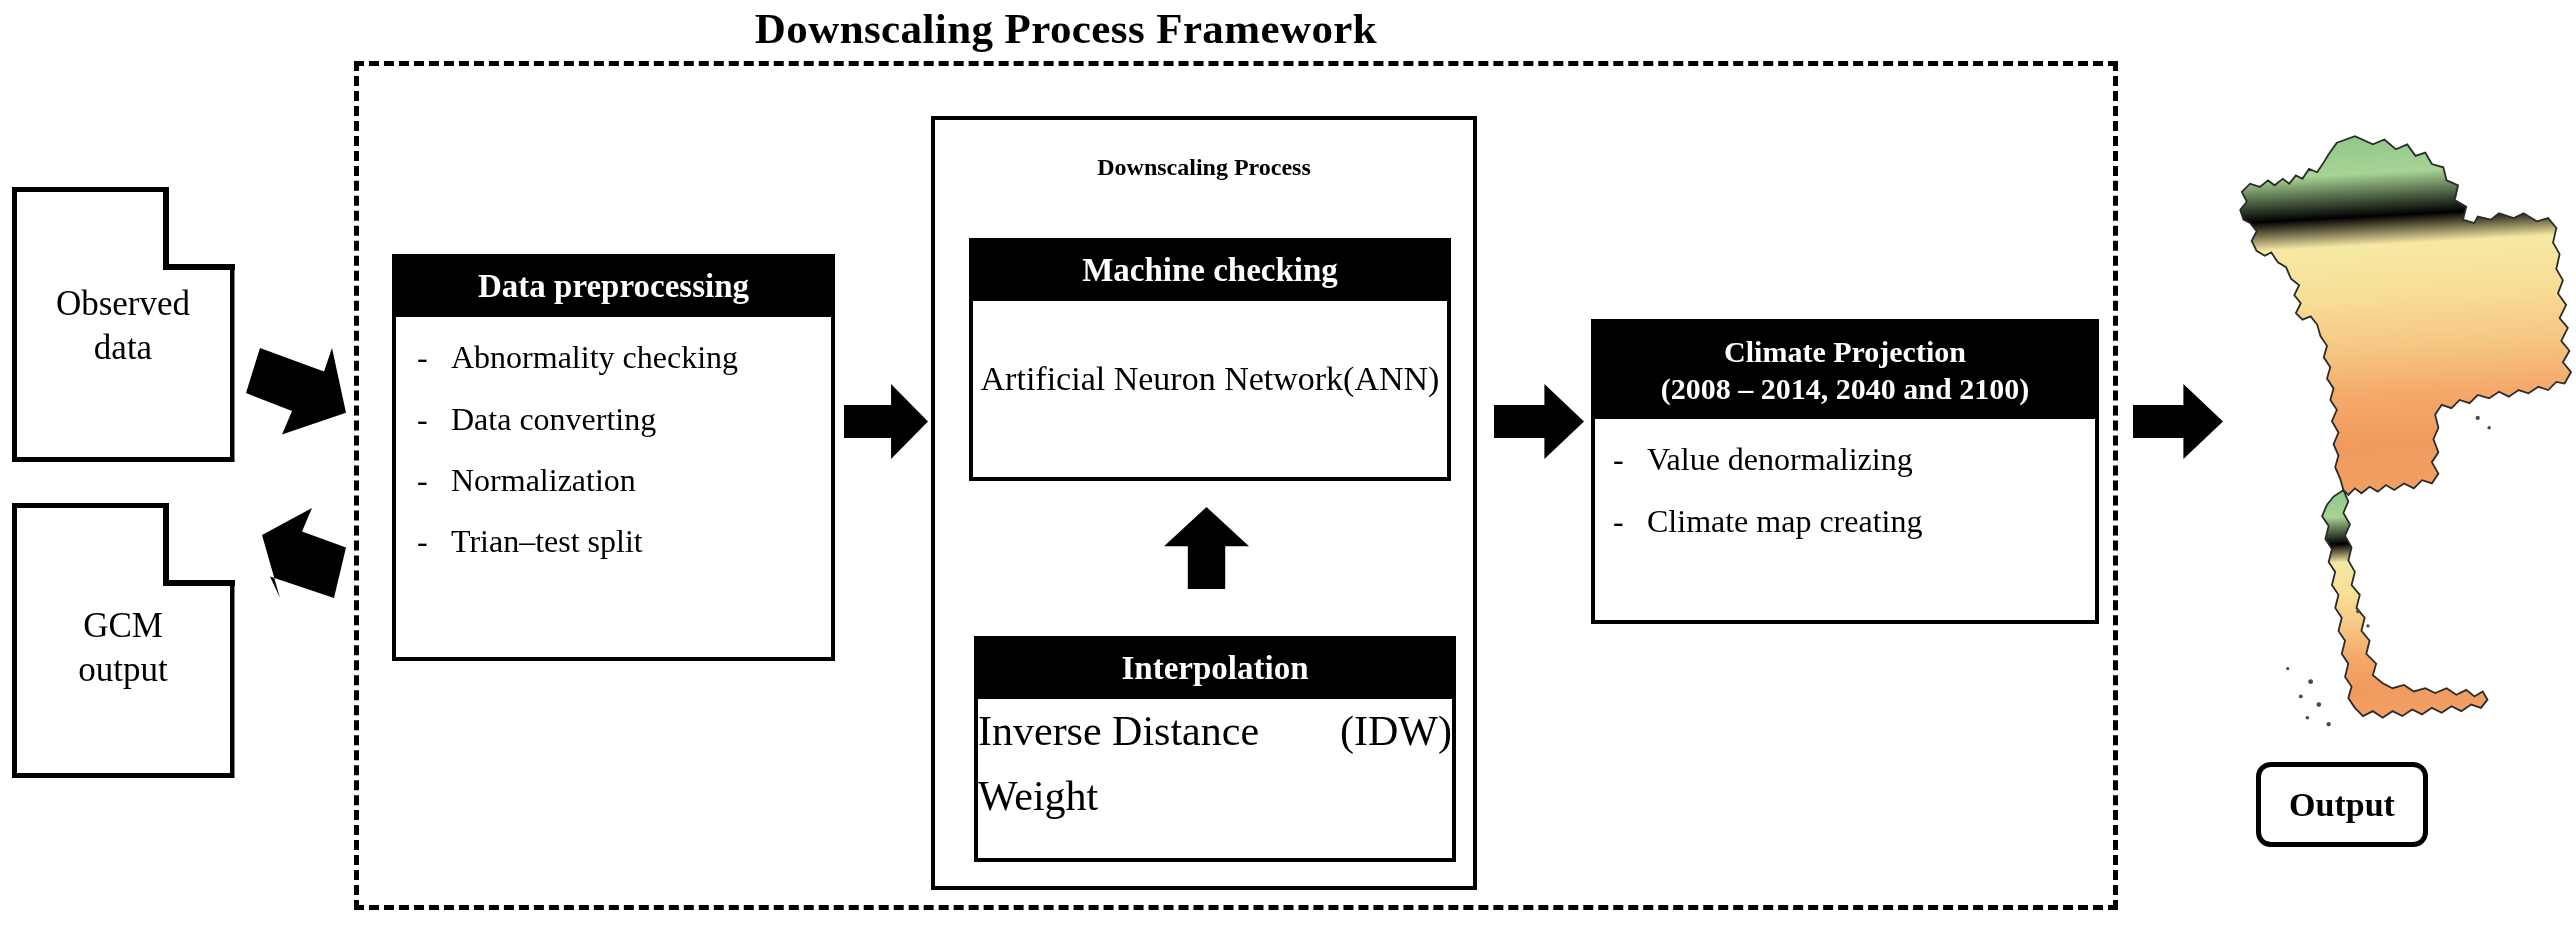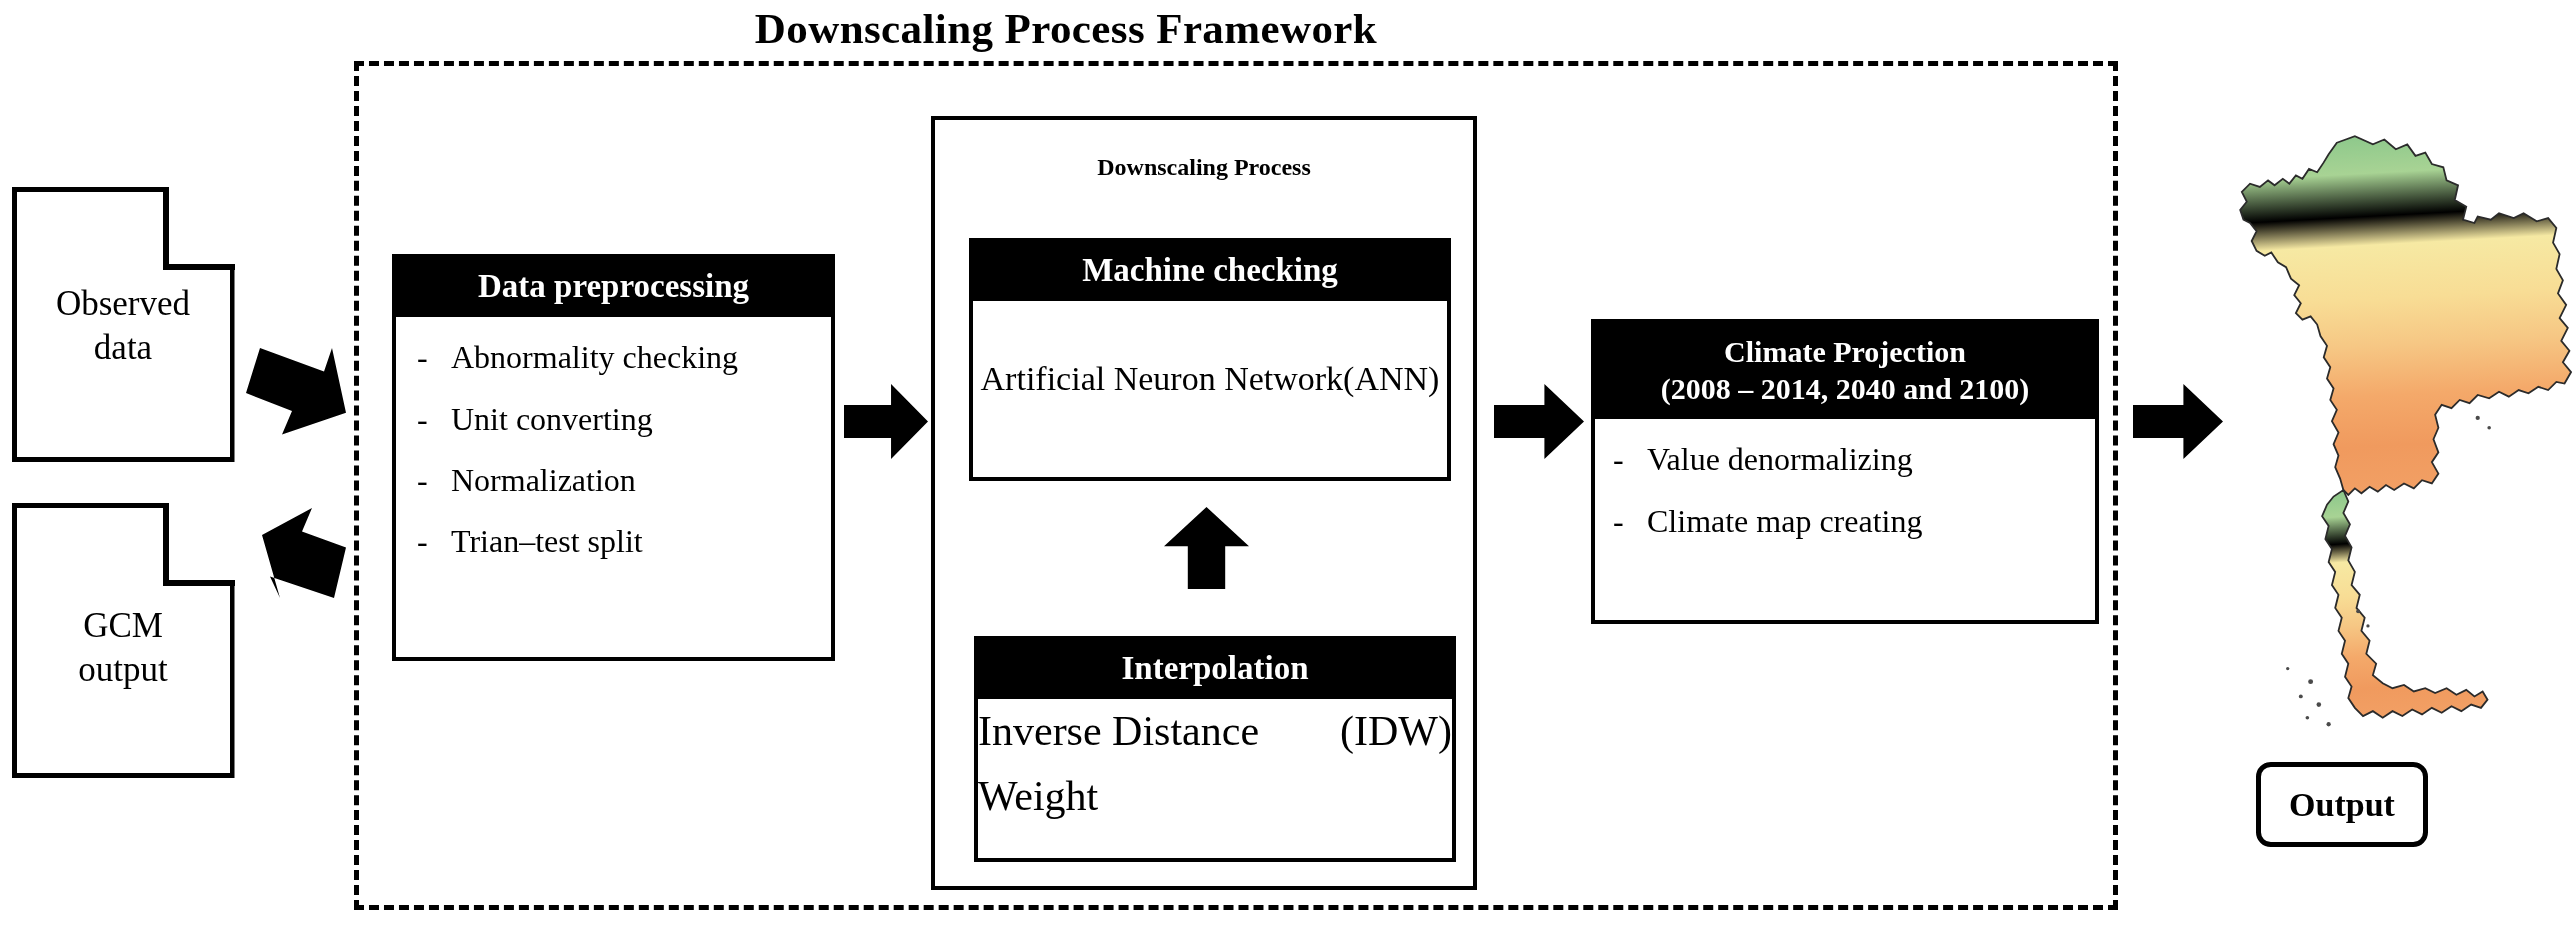--- a/index.html
+++ b/index.html
@@ -335,21 +335,21 @@
   <div class="panel" id="data-preprocessing-box">
     <div class="panel-header">Data preprocessing</div>
     <div class="panel-body">
       <div class="bullet-list">
         <div class="bullet-row">
           <span class="bullet-dash">-</span>
           <span class="bullet-text">Abnormality checking</span>
         </div>
         <div class="bullet-row">
           <span class="bullet-dash">-</span>
-          <span class="bullet-text">Unit converting</span>
+          <span class="bullet-text">Data converting</span>
         </div>
         <div class="bullet-row">
           <span class="bullet-dash">-</span>
           <span class="bullet-text">Normalization</span>
         </div>
         <div class="bullet-row">
           <span class="bullet-dash">-</span>
           <span class="bullet-text">Trian–test split</span>
         </div>
       </div>

